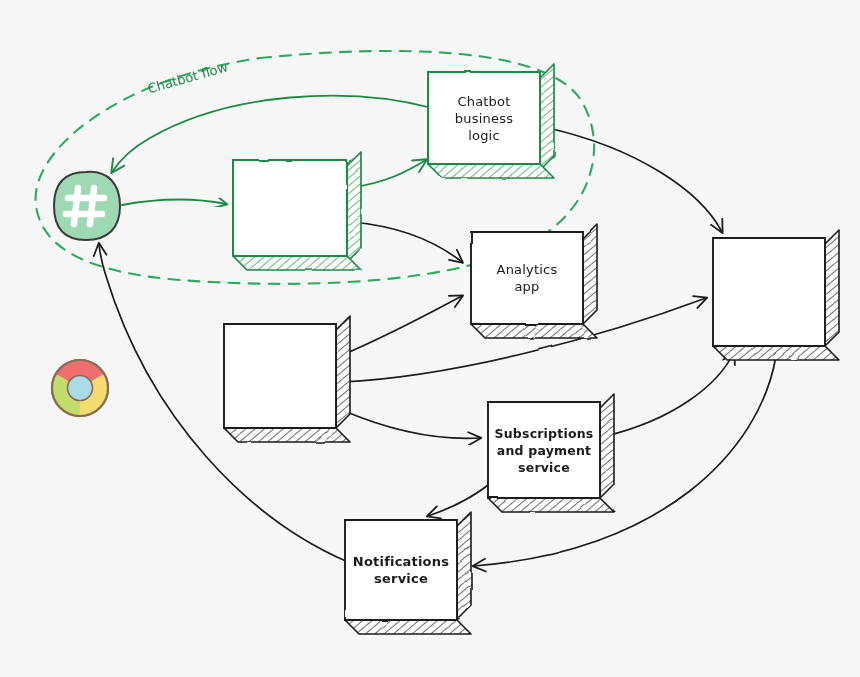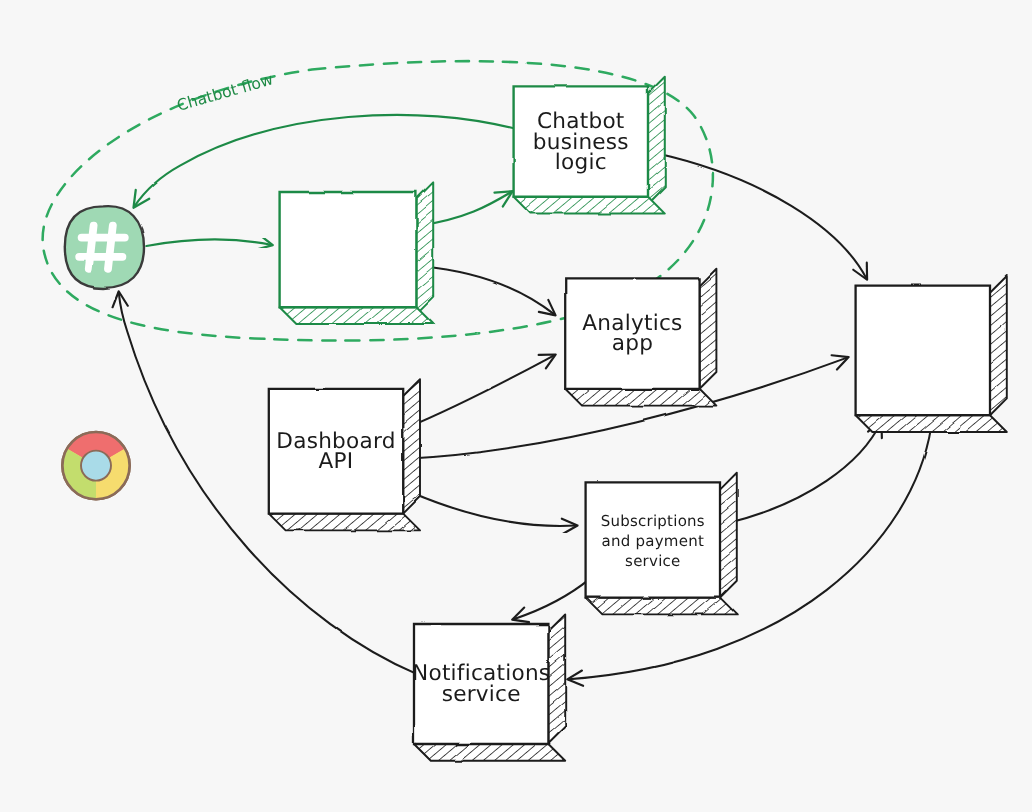--- a/index.html
+++ b/index.html
@@ -19,21 +19,21 @@
   #diagram-svg {
     position: absolute;
     top: 0; left: 0;
     width: 860px;
     height: 677px;
   }
   .node-label {
     position: absolute;
     text-align: center;
     font-family: "DejaVu Sans", sans-serif;
-    font-size: 18px;
+    font-size: 13px;
     line-height: 17px;
     color: #1b1b1b;
     letter-spacing: 0.2px;
     pointer-events: none;
     white-space: pre-line;
     display: flex;
     align-items: center;
     justify-content: center;
   }
   .flow-label {
@@ -200,25 +200,23 @@
 
   <div class="node-label" style="left:428px; top:72px; width:112px; height:92px;">Chatbot
 business
 logic</div>
 
 
   <div class="node-label" style="left:471px; top:232px; width:112px; height:92px;">Analytics
 app</div>
 
 
-  <div class="node-label" style="left:224px; top:324px; width:112px; height:104px;">Dashboard
-API</div>
-
-  <div class="node-label" style="left:483px; top:402px; width:122px; height:96px; font-size:12.5px;">Subscriptions
+
+  <div class="node-label" style="left:483px; top:402px; width:122px; height:96px; font-size:12.5px;font-weight:bold;">Subscriptions
 and payment
 service</div>
 
-  <div class="node-label" style="left:341px; top:520px; width:120px; height:100px;">Notifications
+  <div class="node-label" style="left:341px; top:520px; width:120px; height:100px;font-weight:bold;">Notifications
 service</div>
 
   <div class="flow-label" style="left:146px; top:82px; transform: rotate(-16deg);">Chatbot flow</div>
 
 </div>
 
 </body></html>

